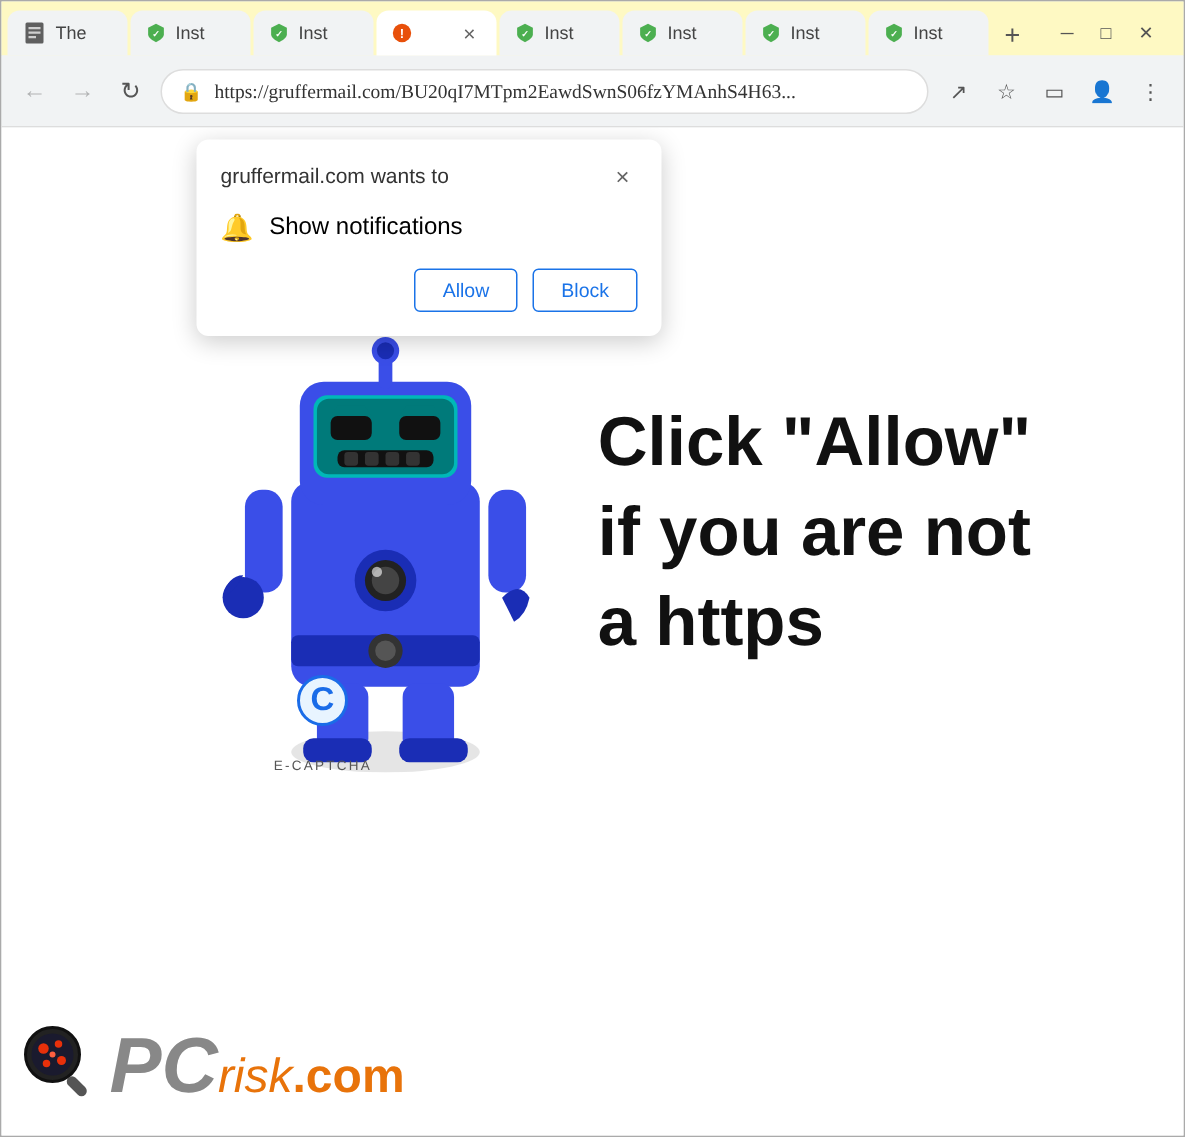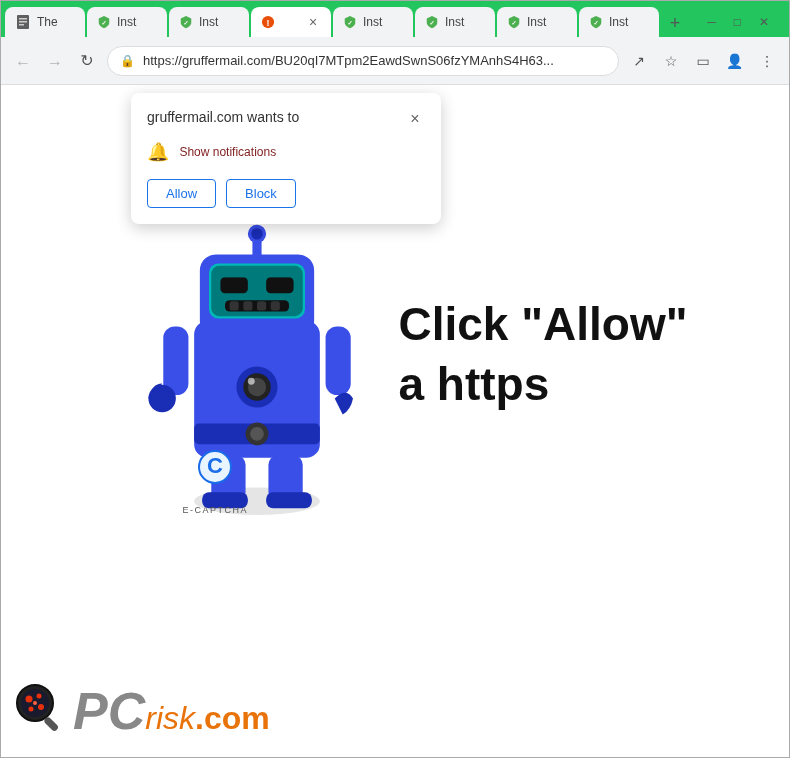--- a/index.html
+++ b/index.html
@@ -11,21 +11,21 @@
       height: 758px;
       border: 1px solid #aaa;
       display: flex;
       flex-direction: column;
       background: #f1f3f4;
     }
 
     
     .tab-bar {
       height: 36px;
-      background: #22c55e;
+      background: #fef9c3;
       display: flex;
       align-items: flex-end;
       padding: 0 4px;
       gap: 2px;
     }
 
     .tab {
       height: 30px;
       background: #f1f3f4;
       border-radius: 8px 8px 0 0;
@@ -140,20 +140,21 @@
     .lock-icon {
       color: #555;
       font-size: 12px;
     }
 
     .url-text {
       flex: 1;
       overflow: hidden;
       text-overflow: ellipsis;
       white-space: nowrap;
+      font-family: Liberation Serif, serif;
     }
 
     .url-action-btn {
       width: 24px;
       height: 24px;
       display: flex;
       align-items: center;
       justify-content: center;
       border-radius: 50%;
       cursor: pointer;
@@ -213,27 +214,28 @@
       gap: 10px;
       margin-bottom: 16px;
     }
 
     .bell-icon {
       font-size: 18px;
       color: #555;
     }
 
     .popup-row-text {
-      font-size: 12px;
-      color: #7f1d1d;
+      font-size: 16px;
+      color: #000000;
     }
 
     .popup-buttons {
       display: flex;
       gap: 10px;
+      justify-content: flex-end;
     }
 
     .popup-btn {
       padding: 6px 18px;
       border-radius: 4px;
       font-size: 13px;
       cursor: pointer;
       border: 1px solid #1a73e8;
       background: #fff;
       color: #1a73e8;
@@ -437,20 +439,21 @@
             <circle cx="18" cy="18" r="16" fill="#e8f4ff" stroke="#1a6ce8" stroke-width="2"></circle>
             <text x="18" y="24" text-anchor="middle" fill="#1a6ce8" font-size="22" font-weight="bold" font-family="Arial">C</text>
           </svg>
           <span style="font-size:9px; color:#555; letter-spacing:1.5px; margin-top:20px;">E-CAPTCHA</span>
         </div>
       </div>
 
       <div style="margin-left: 16px;">
         <div style="font-size:46px; font-weight:bold; color:#111; line-height:1.3; font-family:Arial, sans-serif;">
           <div>Click "Allow"</div>
+          <div>if you are not</div>
           <div>a https</div>
         </div>
       </div>
     </div>
 
     <div class="pcrisk-footer">
 
       <svg width="56" height="56" viewBox="0 0 56 56">
         <circle cx="22" cy="22" r="18" fill="#222" stroke="#111" stroke-width="2"></circle>
         <circle cx="22" cy="22" r="14" fill="#1a1a2e"></circle>

